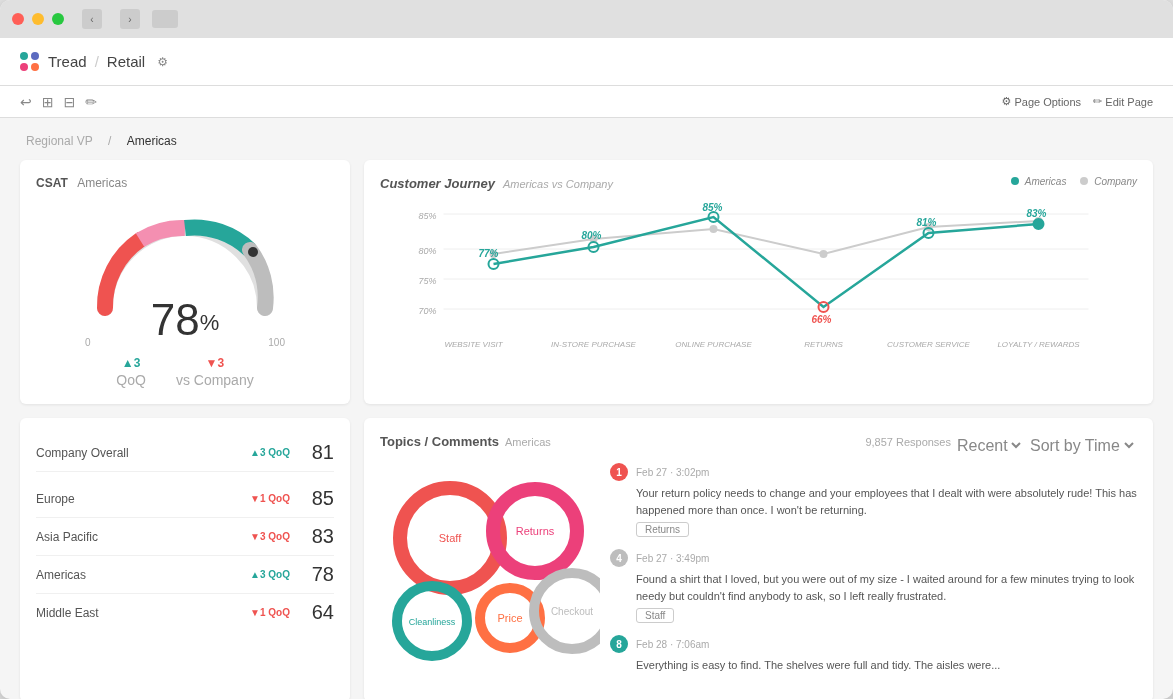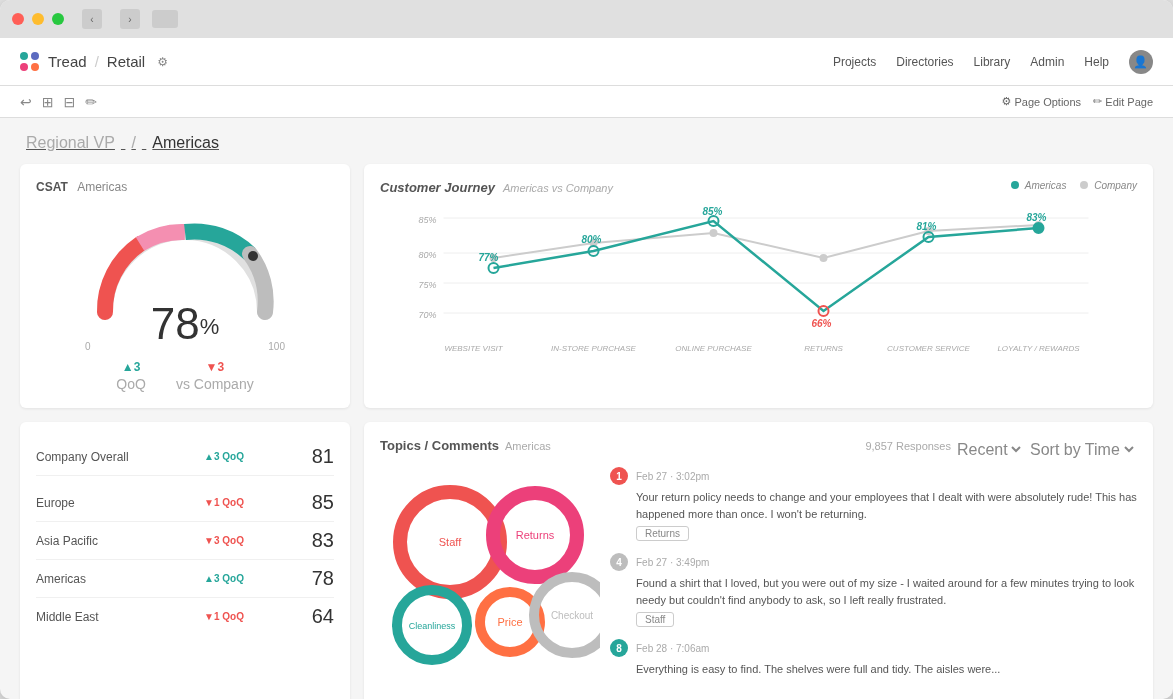--- a/index.html
+++ b/index.html
@@ -88,23 +88,22 @@
       align-items: center;
       gap: 12px;
     }
     .toolbar-right button {
       background: none; border: none; font-size: 11px; color: #666; cursor: pointer; display: flex; align-items: center; gap: 3px;
     }
     .page-options-btn { color: #5c6bc0; }
 
     .breadcrumb {
       padding: 16px 20px 12px;
-      font-size: 16px;
+      font-size: 12px;
       color: #555;
-      text-decoration: underline;
     }
     .breadcrumb span { color: #aaa; margin: 0 6px; }
     .breadcrumb .current { color: #333; font-weight: 500; }
 
     .main-content {
       padding: 0 20px 10px;
       display: grid;
       grid-template-columns: 330px 1fr;
       grid-template-rows: auto auto;
       gap: 14px;
@@ -183,21 +182,20 @@
 
     
     .compare-card { grid-column: 1; grid-row: 2; }
     .compare-title { font-size: 13px; color: #555; font-weight: 600; margin-bottom: 8px; }
     .compare-row {
       display: flex;
       align-items: center;
       padding: 7px 0;
       border-bottom: 1px solid #f0f0f0;
       font-size: 12px;
-      gap: 46px;
     }
     .compare-row:last-child { border-bottom: none; }
     .compare-name { flex: 1; color: #555; }
     .compare-delta { font-size: 10px; margin-right: 8px; text-align: center; }
     .compare-value { font-size: 20px; font-weight: 300; color: #333; width: 36px; text-align: right; }
 
     
     .topics-card { grid-column: 2; grid-row: 2; display: flex; flex-direction: column; }
     .topics-title { font-size: 13px; color: #555; font-weight: 600; }
     .topics-subtitle { font-size: 11px; color: #aaa; }
@@ -255,28 +253,20 @@
         <div class="dot dot-teal"></div>
         <div class="dot dot-blue"></div>
         <div class="dot dot-pink"></div>
         <div class="dot dot-orange"></div>
       </div>
       <span>Tread</span>
       <span style="color:#ccc">/</span>
       <span>Retail</span>
       <span class="gear-icon">⚙</span>
     </div>
-    <nav class="app-nav">
-      <a href="#">Projects</a>
-      <a href="#">Directories</a>
-      <a href="#">Library</a>
-      <a href="#">Admin</a>
-      <a href="#">Help</a>
-      <div class="user-icon">👤</div>
-    </nav>
   </div>
 
   <div class="toolbar">
     <span class="toolbar-icon">↩</span>
     <span class="toolbar-icon">⊞</span>
     <span class="toolbar-icon">⊟</span>
     <span class="toolbar-icon">✏</span>
     <div class="toolbar-right">
       <button class="page-options-btn">
         <span>⚙</span>

